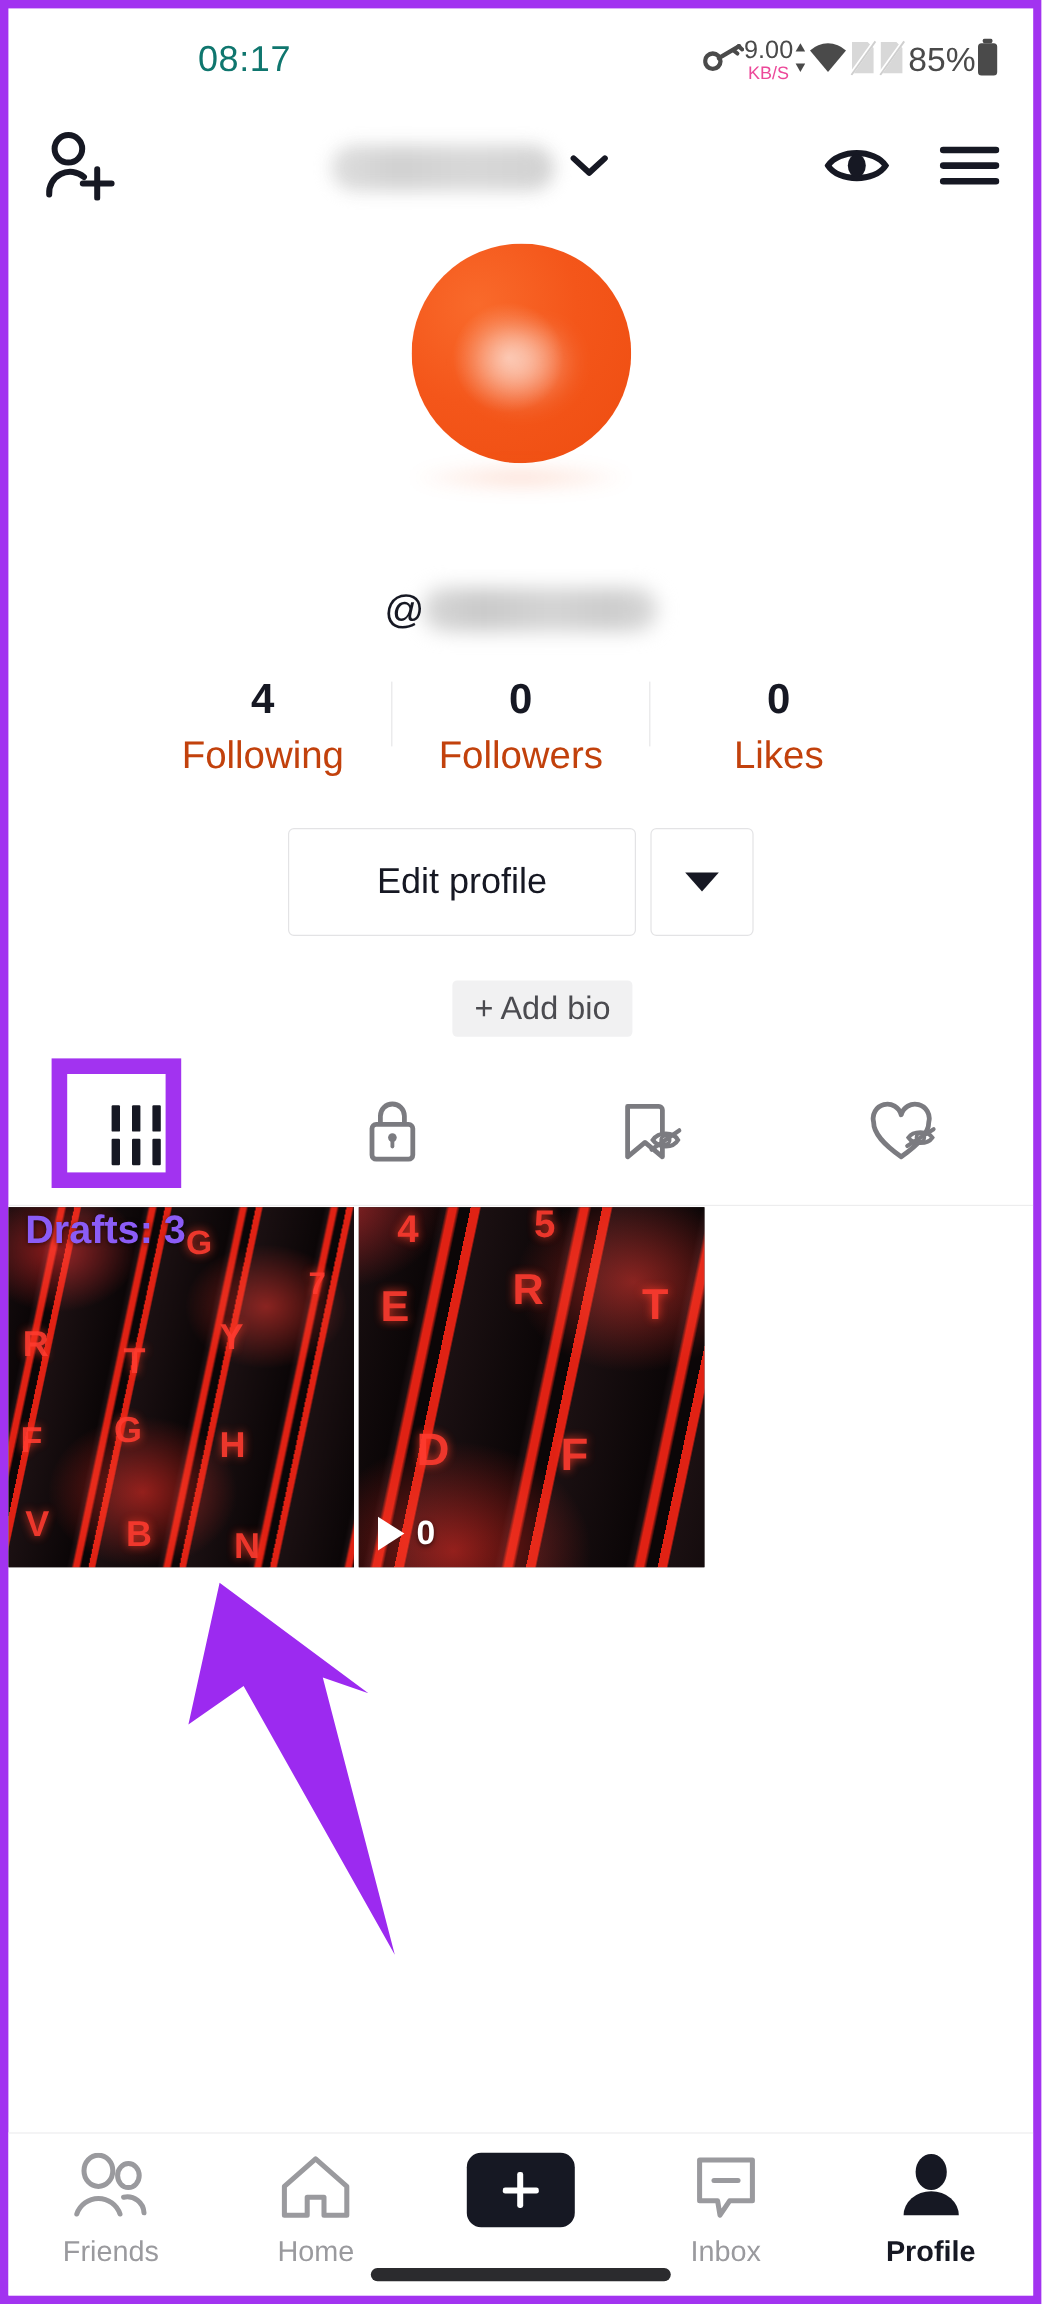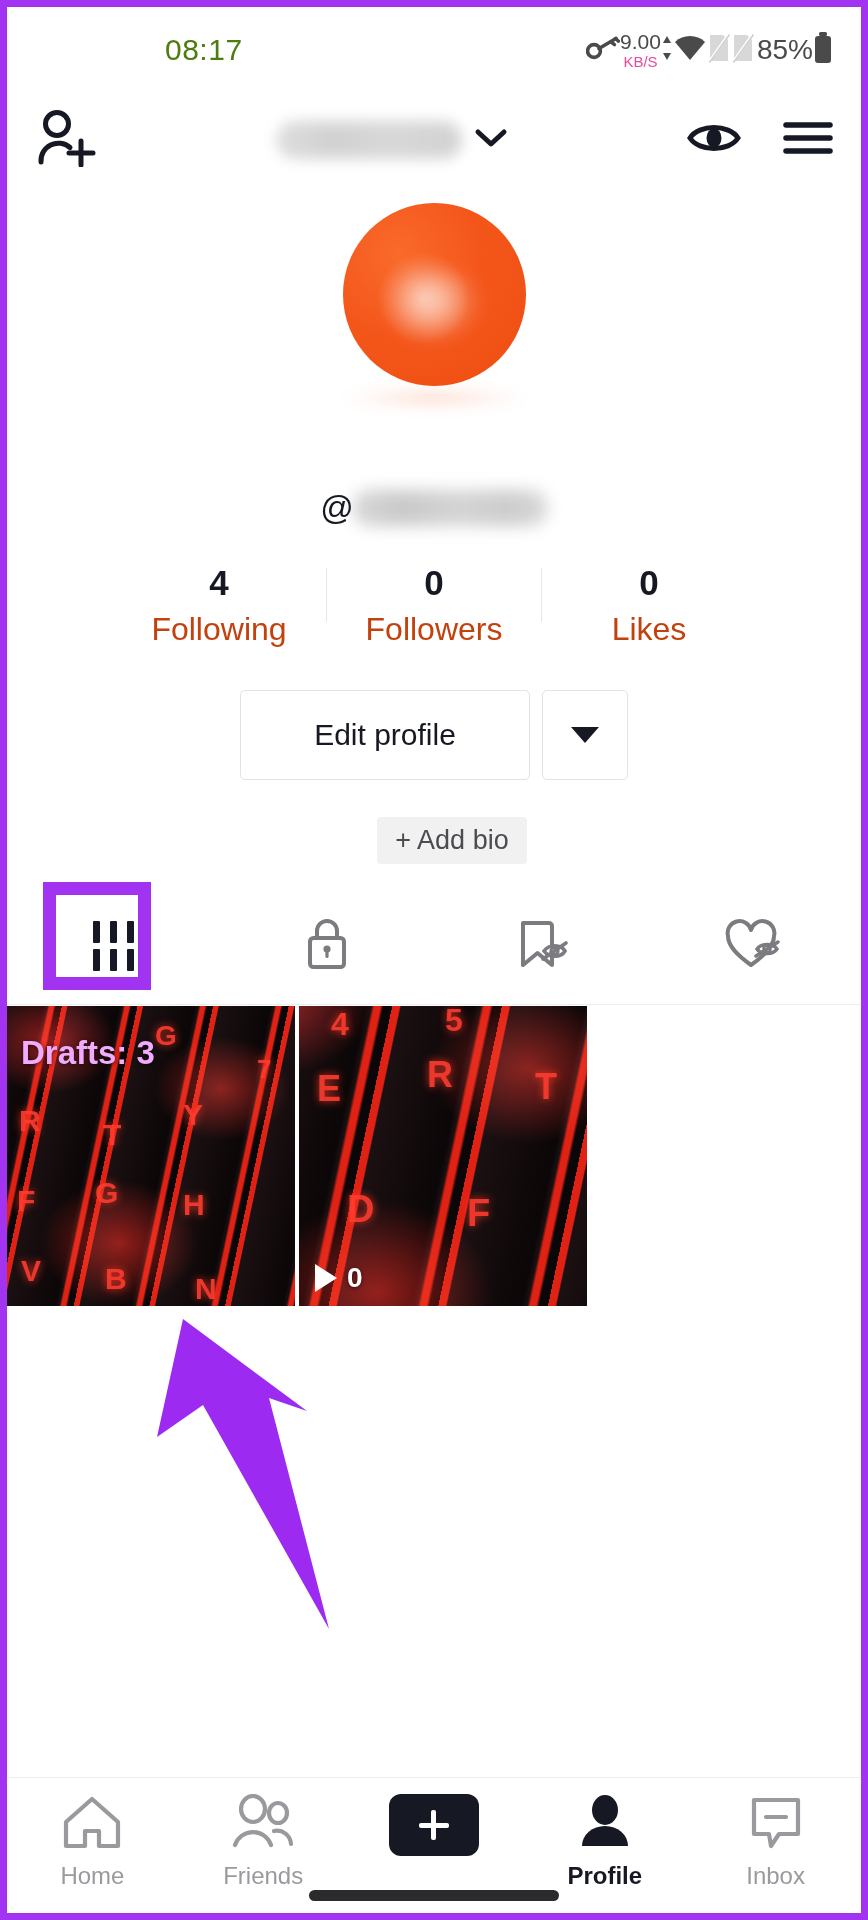--- a/index.html
+++ b/index.html
@@ -18,21 +18,21 @@
   }
 
   
   .statusbar {
     position: absolute; top: 0; left: 0; right: 0;
     height: 86px;
     display: flex; align-items: center;
     padding: 0 28px;
   }
   .sb-time {
-    font-size: 30px; color: #4d7c0f;
+    font-size: 30px; color: #0f766e;
     letter-spacing: 0.5px;
     margin-left: 130px;
   }
   .sb-right {
     margin-left: auto;
     display: flex; align-items: center; 
   }
   .sb-speed {
     display: flex; flex-direction: column;
     align-items: center; line-height: 1;
@@ -197,22 +197,22 @@
   }
   .vcell.two .kbd { transform: scale(1.45) translate(-4%, 2%); }
   .key-letter {
     position: absolute;
     color: #ff3b2f; font-weight: bold;
     font-family: "Liberation Sans", sans-serif;
     text-shadow: 0 0 8px rgba(255,60,40,.9);
     opacity: .92;
   }
   .drafts-label {
-    position: absolute; left: 14px; top: 28px;
-    color: #f0abfc; font-size: 33px; font-weight: bold;
+    position: absolute; left: 14px; top: 0;
+    color: #8b5cf6; font-size: 33px; font-weight: bold;
     text-shadow: 0 1px 4px rgba(0,0,0,.6);
     z-index: 3;
   }
   .play-row {
     position: absolute; left: 16px; bottom: 12px;
     display: flex; align-items: center; gap: 10px;
     z-index: 3;
   }
   .play-tri {
     width: 0; height: 0;
@@ -470,63 +470,63 @@
     </div>
   </div>
 
   <svg class="arrow-svg" viewBox="0 0 868 1920">
     <path d="M176 1312 L150 1430 L196 1398 L322 1622 L262 1391 L300 1404 Z" fill="#9c2af0"></path>
   </svg>
 
   <div class="bottomnav">
     <div class="nav-item">
       <span>
-        <svg width="62" height="56" viewBox="0 0 62 56">
-          <path d="M31 5 L57 28 V52 H38 V37 H24 V52 H5 V28 Z" fill="none" stroke="#9a9a9e" stroke-width="4.2" stroke-linejoin="round"></path>
-        </svg>
-      </span>
-      <span class="nav-label">Home</span>
-    </div>
-
-    <div class="nav-item">
-      <span>
         <svg width="68" height="56" viewBox="0 0 68 56">
           <ellipse cx="24" cy="15" rx="12" ry="13" fill="none" stroke="#9a9a9e" stroke-width="4.2"></ellipse>
           <ellipse cx="49" cy="19" rx="9" ry="10" fill="none" stroke="#9a9a9e" stroke-width="4.2"></ellipse>
           <path d="M6 51 A19 19 0 0 1 42 51" fill="none" stroke="#9a9a9e" stroke-width="4.2" stroke-linecap="round"></path>
           <path d="M45 37 A14 14 0 0 1 62 50" fill="none" stroke="#9a9a9e" stroke-width="4.2" stroke-linecap="round"></path>
         </svg>
       </span>
       <span class="nav-label">Friends</span>
     </div>
 
     <div class="nav-item">
+      <span>
+        <svg width="62" height="56" viewBox="0 0 62 56">
+          <path d="M31 5 L57 28 V52 H38 V37 H24 V52 H5 V28 Z" fill="none" stroke="#9a9a9e" stroke-width="4.2" stroke-linejoin="round"></path>
+        </svg>
+      </span>
+      <span class="nav-label">Home</span>
+    </div>
+
+    <div class="nav-item">
       <span class="create-btn">
         <i class="plus-v"></i>
           <i class="plus-h"></i>
       </span>
       <span class="nav-label"></span>
     </div>
 
+    <div class="nav-item">
+      <span>
+        <svg width="58" height="56" viewBox="0 0 58 56">
+          <path d="M7 6 H51 V40 H32 L24 52 L22 40 H7 Z" fill="none" stroke="#9a9a9e" stroke-width="4.2" stroke-linejoin="round"></path>
+          <path d="M19 23 H39" stroke="#9a9a9e" stroke-width="4.2" stroke-linecap="round"></path>
+        </svg>
+      </span>
+      <span class="nav-label">Inbox</span>
+    </div>
+
     <div class="nav-item active">
       <span>
         <svg width="56" height="56" viewBox="0 0 56 56">
           <ellipse cx="28" cy="16" rx="13" ry="15" fill="#161823"></ellipse>
           <path d="M5 52 A23 20 0 0 1 51 52 Z" fill="#161823"></path>
         </svg>
       </span>
       <span class="nav-label">Profile</span>
     </div>
 
-    <div class="nav-item">
-      <span>
-        <svg width="58" height="56" viewBox="0 0 58 56">
-          <path d="M7 6 H51 V40 H32 L24 52 L22 40 H7 Z" fill="none" stroke="#9a9a9e" stroke-width="4.2" stroke-linejoin="round"></path>
-          <path d="M19 23 H39" stroke="#9a9a9e" stroke-width="4.2" stroke-linecap="round"></path>
-        </svg>
-      </span>
-      <span class="nav-label">Inbox</span>
-    </div>
-
     <div class="home-indicator"></div>
   </div>
 
 </div>
 
 </body></html>

